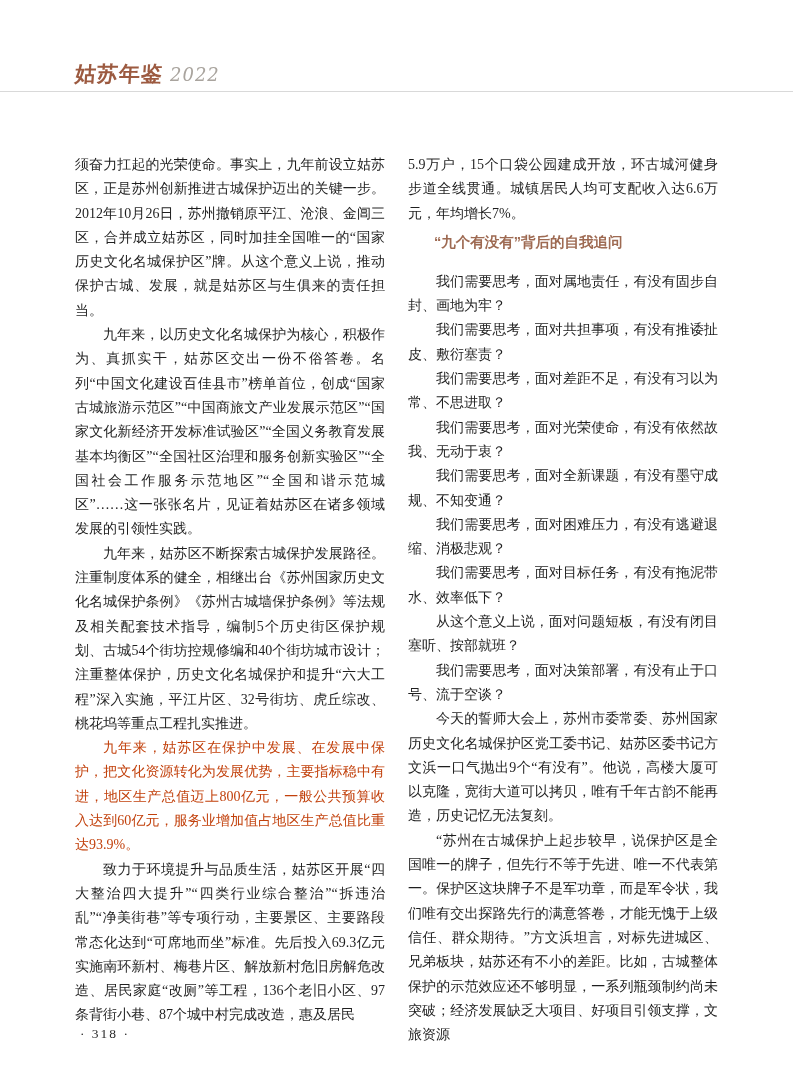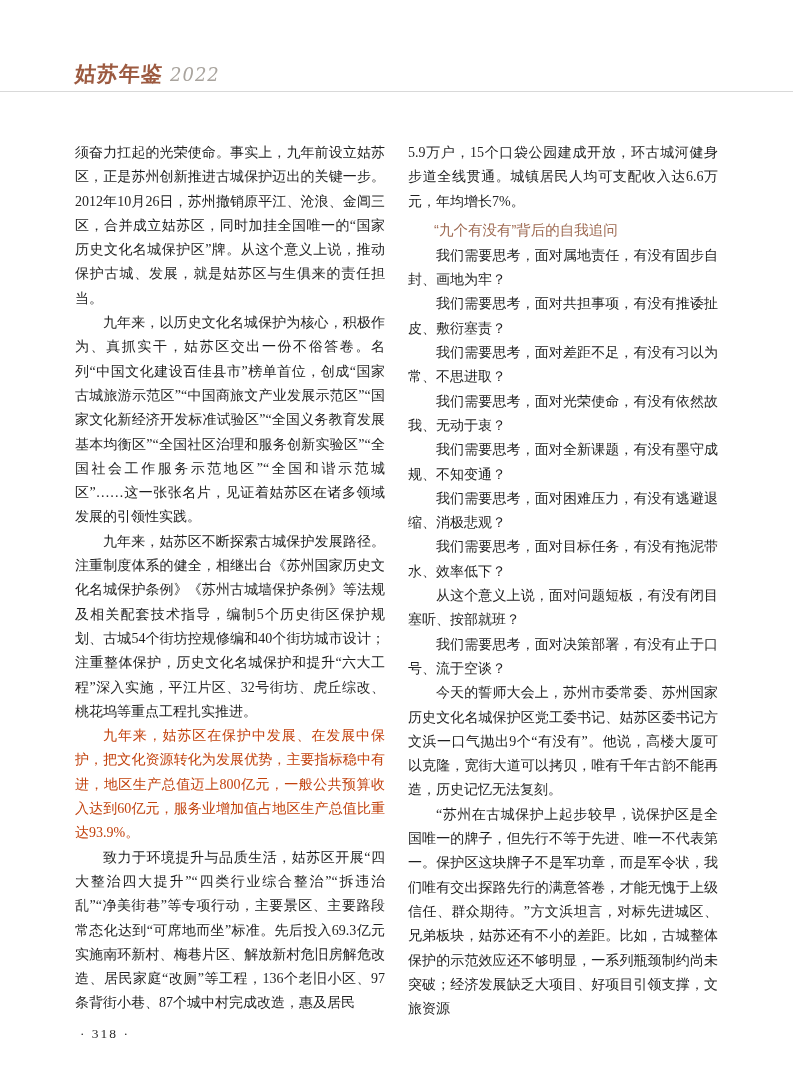--- a/index.html
+++ b/index.html
@@ -44,21 +44,21 @@
     position: absolute;
     left: 0;
     top: 91px;
     width: 793px;
     height: 0;
     border-top: 1px solid #d9d9d9;
   }
   .columns {
     position: absolute;
     left: 75px;
-    top: 141px;
+    top: 153px;
     width: 643px;
     display: flex;
     gap: 23px;
   }
   .column {
     width: 310px;
     flex: 0 0 310px;
   }
   .column p {
     margin: 0;
@@ -67,25 +67,25 @@
     line-height: 24.3px;
     color: #1f1f1f;
     text-align: justify;
     text-indent: 2em;
     word-break: break-all;
   }
   .column p.no-indent {
     text-indent: 0;
   }
   .subheading {
-    margin: 4px 0 2px 0;
+    margin: 4px 0 16px 0;
     padding: 0;
     font-size: 14.5px;
     line-height: 24px;
-    font-weight: normal;
+    font-weight: bold;
     color: #9e6a52;
     text-indent: 1.8em;
     font-family: "Liberation Sans", "DejaVu Sans", sans-serif;
   }
   .footer-page-number {
     position: absolute;
     left: 80px;
     top: 1026px;
     font-size: 13.5px;
     letter-spacing: 2px;

